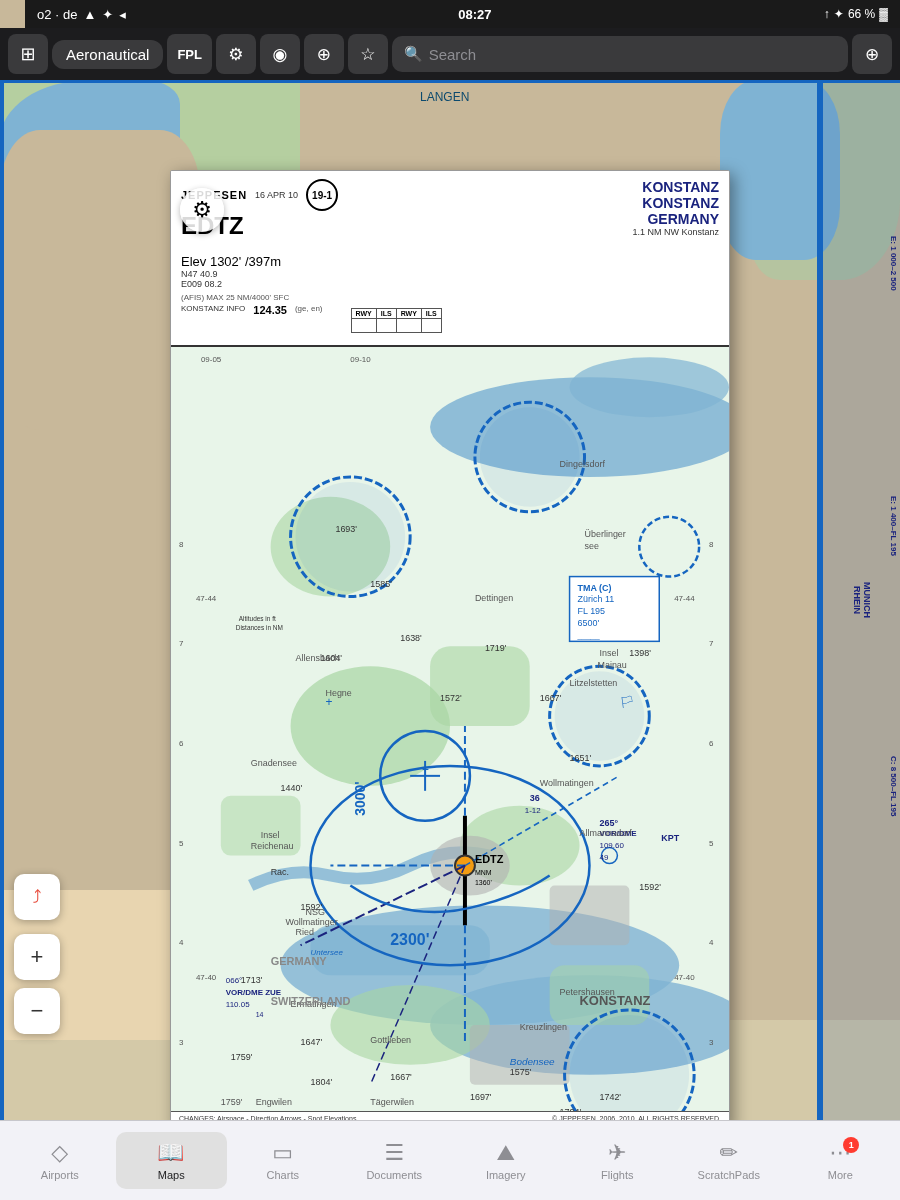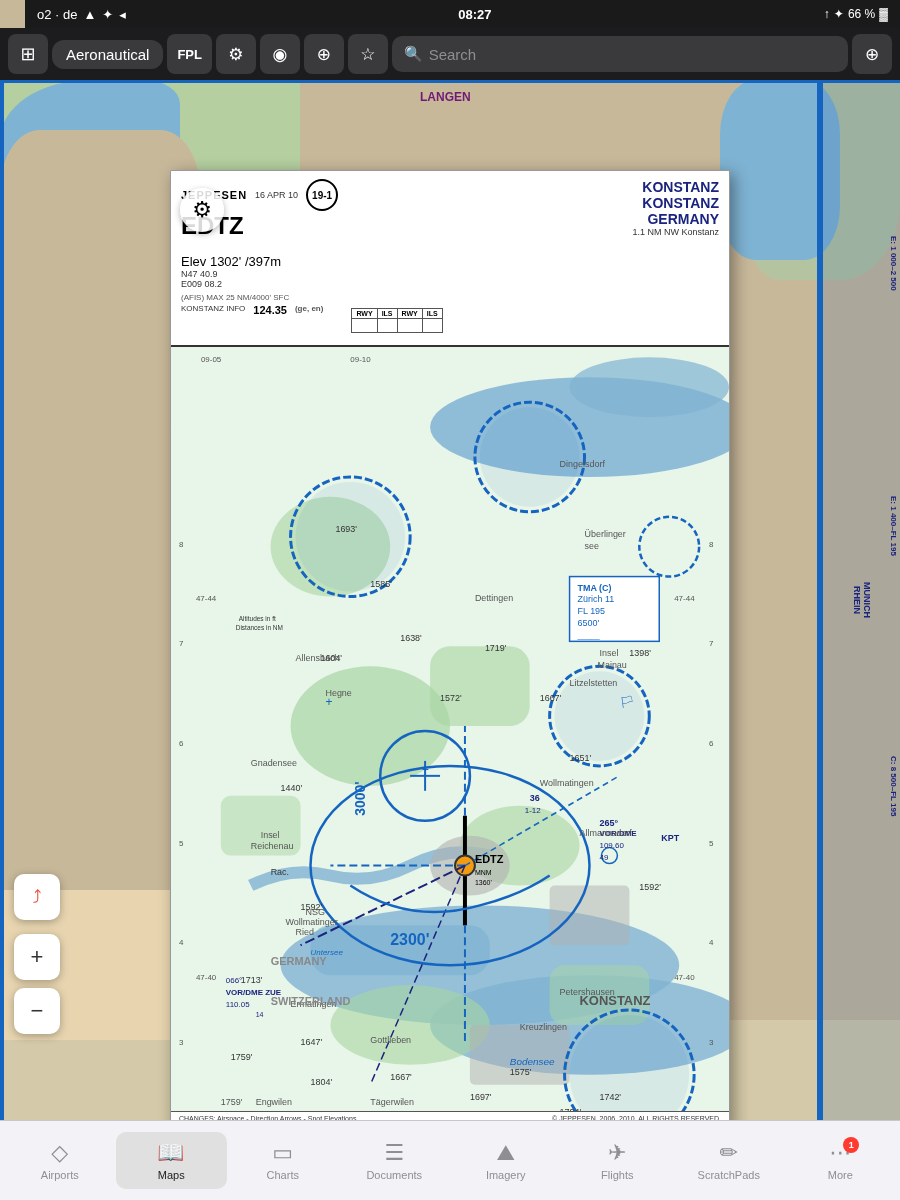--- a/index.html
+++ b/index.html
@@ -237,21 +237,20 @@
       color: #333;
     }
     .chart-freq {
       font-size: 11px;
       font-weight: 600;
       color: #000;
     }
     .chart-freq-lang {
       font-size: 8px;
       color: #555;
-      font-weight: bold;
     }
     
     .chart-table {
       width: 100%;
       border-collapse: collapse;
       font-size: 8px;
       margin-top: 4px;
     }
     .chart-table th {
       border: 1px solid #555;
@@ -447,21 +446,21 @@
     <div style="position:absolute;top:15%;right:2px;font-size:8px;color:#1a237e;font-weight:700;writing-mode:vertical-rl;">E: 1 000–2 500</div>
     <div style="position:absolute;top:40%;right:2px;font-size:8px;color:#1a237e;font-weight:700;writing-mode:vertical-rl;">E: 1 400–FL 195</div>
     <div style="position:absolute;top:65%;right:2px;font-size:8px;color:#1a237e;font-weight:700;writing-mode:vertical-rl;">C: 8 500–FL 195</div>
   </div>
 
   <div style="position:absolute;top:0;right:80px;width:3px;height:100%;background:#1565c0;"></div>
   <div style="position:absolute;top:0;left:0;width:4px;height:100%;background:#1565c0;"></div>
 
   <div style="position:absolute;top:0;left:0;right:0;height:3px;background:#1565c0;"></div>
 
-  <div style="position:absolute;top:10px;left:420px;font-size:12px;color:#701a75;font-weight:700;">LANGEN</div>
+  <div style="position:absolute;top:10px;left:420px;font-size:12px;color:#0c4a6e;font-weight:400;">LANGEN</div>
 
   <div class="gear-float">
     <span>⚙</span>
   </div>
 
   <div id="chart-overlay">
 
     <div id="chart-header">
       <div class="chart-header-top">
         <div>

